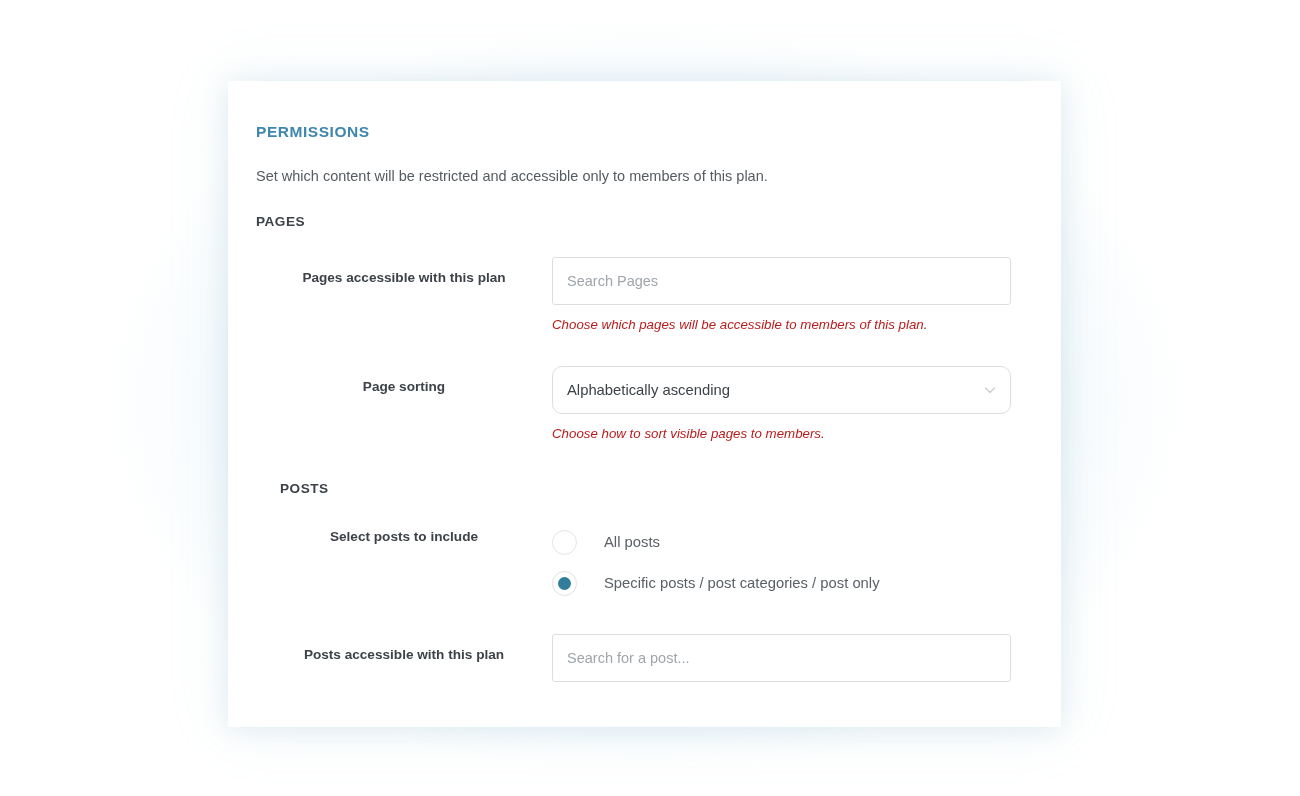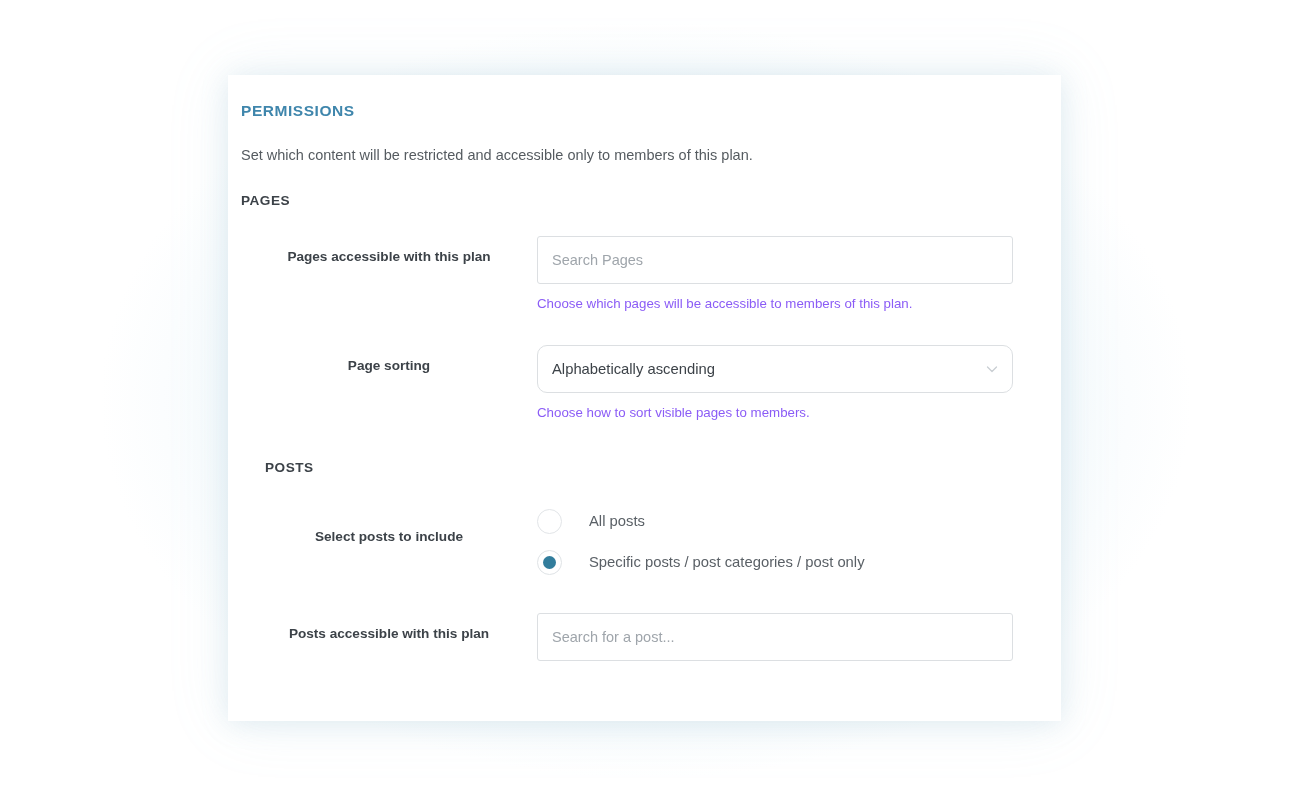--- a/index.html
+++ b/index.html
@@ -19,28 +19,28 @@
     position: relative;
     width: 1300px;
     height: 796px;
     background:
       radial-gradient(ellipse 620px 430px at 646px 400px, #e6f2f8 0%, #eff7fb 42%, #f7fbfd 68%, #ffffff 88%);
   }
 
   .card {
     position: absolute;
     left: 228px;
-    top: 75px;
+    top: 81px;
     width: 833px;
     height: 646px;
     background: #ffffff;
     box-shadow: 0 2px 26px rgba(120, 165, 190, 0.20),
                 0 0 60px rgba(150, 195, 215, 0.12);
     box-sizing: border-box;
-    padding: 1px;
+    padding: 16px;
     overflow: hidden;
   }
 
   .card-inner {
     padding: 26px 34px 0 12px;
   }
 
   .section-title {
     color: #3f86ac;
     font-size: 15.5px;
@@ -130,22 +130,23 @@
     top: 50%;
     transform: translateY(-50%);
     width: 16px;
     height: 16px;
     pointer-events: none;
     display: block;
   }
 
   .help-text {
     margin-top: 10px;
-    color: #8b5cf6;
+    color: #b91c1c;
     font-size: 13.3px;
+    font-style: italic;
     line-height: 1.45;
   }
 
   .radio-list {
     padding-top: 4px;
   }
   .radio-item {
     display: flex;
     align-items: center;
     margin-bottom: 16px;
@@ -217,21 +218,21 @@
                 <path d="M3.5 6 L8 10.5 L12.5 6" fill="none" stroke="#c9ced3" stroke-width="1.3" stroke-linecap="round" stroke-linejoin="round"></path>
               </svg>
             </div>
             <div class="help-text">Choose how to sort visible pages to members.</div>
           </div>
         </div>
 
         <div class="group-heading" style="margin-top:38px;margin-left:24px;">POSTS</div>
 
         <div class="row" style="margin-top:30px;">
-          <div class="row-label" style="padding-top:2px;margin-top:21px;">Select posts to include</div>
+          <div class="row-label" style="padding-top:2px;">Select posts to include</div>
           <div class="row-field">
             <div class="radio-list">
               <div class="radio-item">
                 <span class="radio-mark">
                   
                 </span>
                 <span class="radio-label">All posts</span>
               </div>
               <div class="radio-item">
                 <span class="radio-mark checked">

